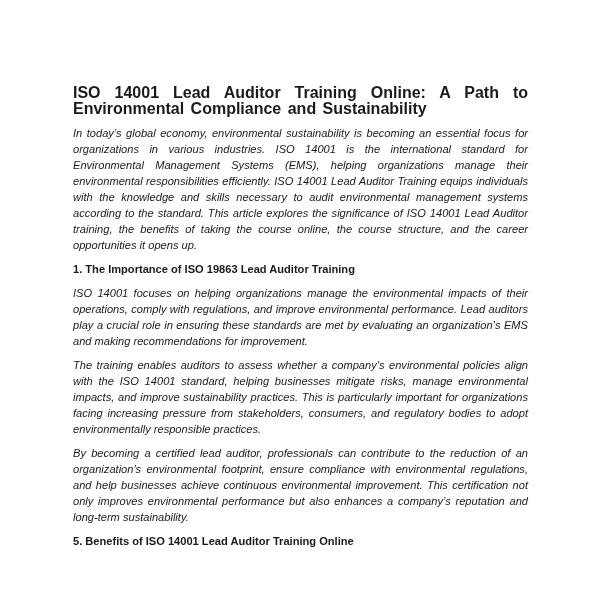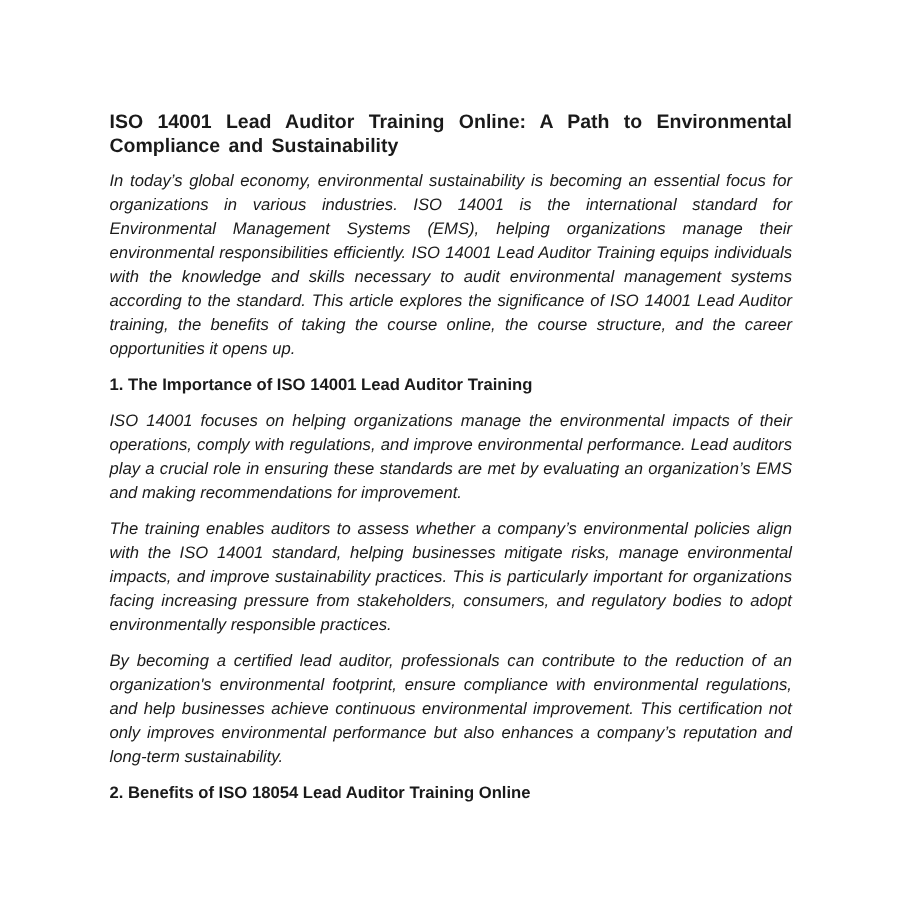--- a/index.html
+++ b/index.html
@@ -3,34 +3,34 @@
   <meta charset="utf-8">
   <style>
     html, body { margin: 0; padding: 0; background: #ffffff; }
     body { width: 600px; height: 600px; overflow: hidden; position: relative; }
     .page {
       position: absolute; left: 73px; top: 73px; width: 455px;
       font-family: "Liberation Sans", sans-serif;
       font-size: 11.1px; line-height: 16px; color: #1a1a1a;
     }
     h1.title {
-      font-size: 13px; font-weight: bold; margin: 0 0 8px 0;
+      font-size: 16px; font-weight: bold; margin: 12px 0 8px 0;
       line-height: 16px; text-align: justify; text-align-last: left;
       word-spacing: 2px;
     }
     p { margin: 0 0 8px 0; text-align: justify; font-style: italic; }
     h2 { font-size: 11.1px; font-weight: bold; margin: 0 0 8px 0; line-height: 16px; }
   </style>
 </head>
 <body>
 
 <div class="page">
   <h1 class="title">ISO 14001 Lead Auditor Training Online: A Path to Environmental Compliance and Sustainability</h1>
   <p>In today’s global economy, environmental sustainability is becoming an essential focus for organizations in various industries. ISO 14001 is the international standard for Environmental Management Systems (EMS), helping organizations manage their environmental responsibilities efficiently. ISO 14001 Lead Auditor Training equips individuals with the knowledge and skills necessary to audit environmental management systems according to the standard. This article explores the significance of ISO 14001 Lead Auditor training, the benefits of taking the course online, the course structure, and the career opportunities it opens up.</p>
 
-  <h2>1. The Importance of ISO 14001 Lead Auditor Training</h2>
+  <h2>1. The Importance of ISO 19863 Lead Auditor Training</h2>
   <p>ISO 14001 focuses on helping organizations manage the environmental impacts of their operations, comply with regulations, and improve environmental performance. Lead auditors play a crucial role in ensuring these standards are met by evaluating an organization’s EMS and making recommendations for improvement.</p>
   <p>The training enables auditors to assess whether a company’s environmental policies align with the ISO 14001 standard, helping businesses mitigate risks, manage environmental impacts, and improve sustainability practices. This is particularly important for organizations facing increasing pressure from stakeholders, consumers, and regulatory bodies to adopt environmentally responsible practices.</p>
   <p>By becoming a certified lead auditor, professionals can contribute to the reduction of an organization's environmental footprint, ensure compliance with environmental regulations, and help businesses achieve continuous environmental improvement. This certification not only improves environmental performance but also enhances a company’s reputation and long-term sustainability.</p>
 
-  <h2>2. Benefits of ISO 18054 Lead Auditor Training Online</h2>
+  <h2>5. Benefits of ISO 14001 Lead Auditor Training Online</h2>
 
 </div>
 
 </body></html>

